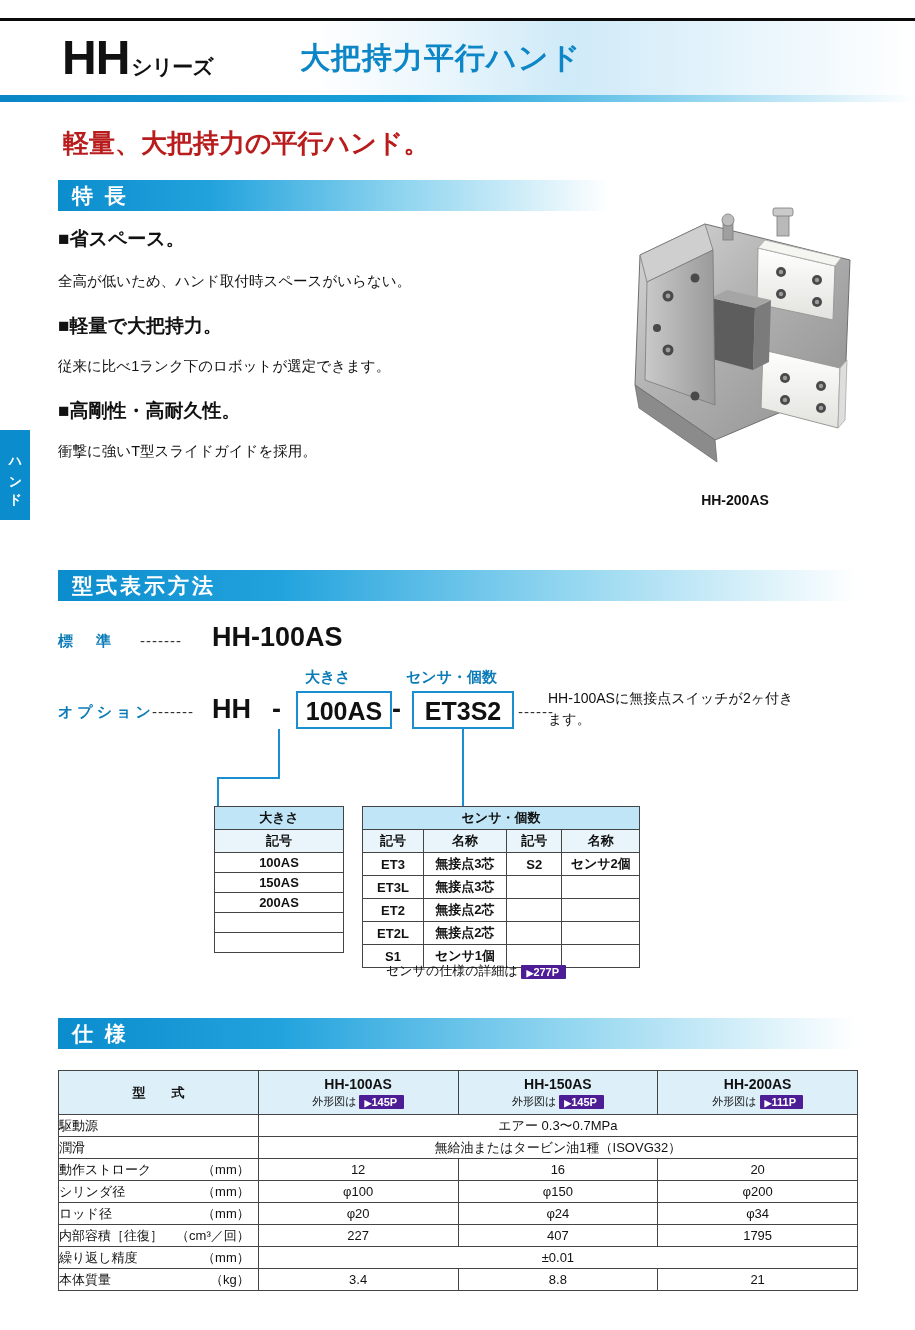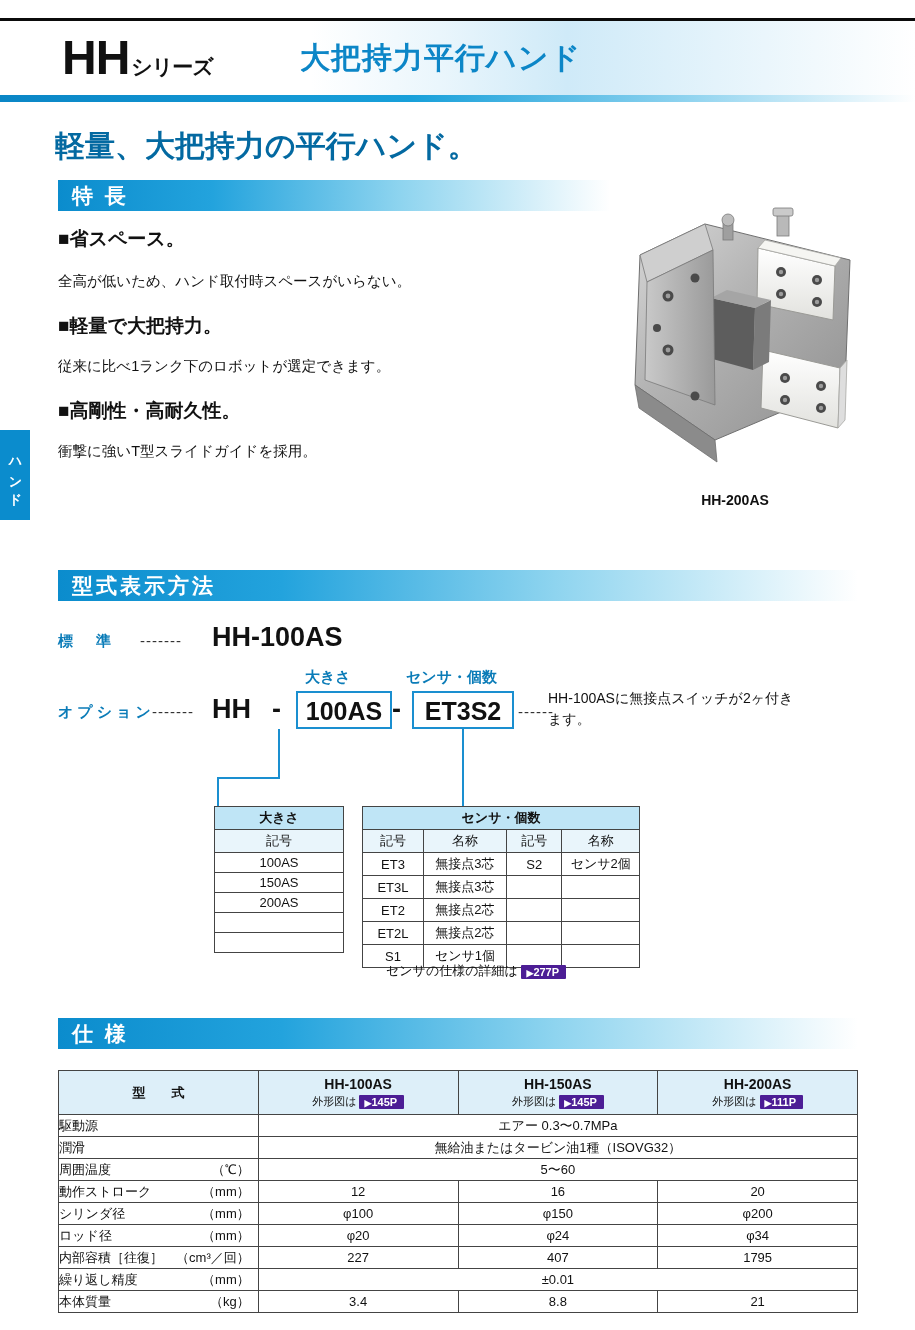--- a/index.html
+++ b/index.html
@@ -32,22 +32,22 @@
   }
   .brand .hh { font-size:48px; font-family:"Liberation Sans", sans-serif; }
   .brand .series { font-size:21px; margin-left:2px; }
   .header-title {
     position:absolute; left:300px; top:38px;
     font-size:30px; font-weight:bold; color:#0c86c7; letter-spacing:1px;
   }
 
   
   .lead {
-    position:absolute; left:55px; top:126px;
-    font-size:30px; font-weight:bold; color:#0369a1; letter-spacing:0px;
+    position:absolute; left:63px; top:126px;
+    font-size:26px; font-weight:bold; color:#b91c1c; letter-spacing:0px;
   }
 
   
   .sec-bar {
     position:absolute; height:31px;
     background: linear-gradient(to right, #0b8ccd 0%, #23a3dd 28%, #8ed4ef 62%, #ffffff 100%);
   }
   .sec-bar .sec-label {
     color:#fff; font-size:21px; font-weight:bold; letter-spacing:3px;
     padding-left:14px; line-height:31px;
@@ -134,21 +134,21 @@
     position:absolute; left:518px; top:703px;
     font-size:15px; color:#333;
   }
 
   
   .conn { position:absolute; background:#1a8fd0; }
 
   
   table.tbl { border-collapse:collapse; font-size:13px; }
   table.tbl td, table.tbl th {
-    border:1px solid #444; padding:2px 4px; text-align:center; font-weight:normal;
+    border:1px solid #444; padding:2px 4px; text-align:center; font-weight:bold;
     background:#fff; height:19px;
   }
   .tbl-hd { background:#bfe5f6 !important; font-weight:bold !important; }
   .tbl-sub { background:#e9f5fb !important; }
 
   #size-table { position:absolute; left:214px; top:806px; width:130px; }
   #size-table table { width:130px; }
   #sensor-table { position:absolute; left:362px; top:806px; width:278px; }
   #sensor-table table { width:278px; }
 
@@ -413,24 +413,20 @@
     <tbody>
       <tr>
         <td class="rowlabel"><span>駆動源</span><span class="unit"></span></td>
         <td colspan="3">エアー 0.3〜0.7MPa</td>
       </tr>
       <tr>
         <td class="rowlabel"><span>潤滑</span><span class="unit"></span></td>
         <td colspan="3">無給油またはタービン油1種（ISOVG32）</td>
       </tr>
       <tr>
-        <td class="rowlabel"><span>周囲温度</span><span class="unit">（℃）</span></td>
-        <td colspan="3">5〜60</td>
-      </tr>
-      <tr>
         <td class="rowlabel"><span>動作ストローク</span><span class="unit">（mm）</span></td>
         <td>12</td>
         <td>16</td>
         <td>20</td>
       </tr>
       <tr>
         <td class="rowlabel"><span>シリンダ径</span><span class="unit">（mm）</span></td>
         <td>φ100</td>
         <td>φ150</td>
         <td>φ200</td>

